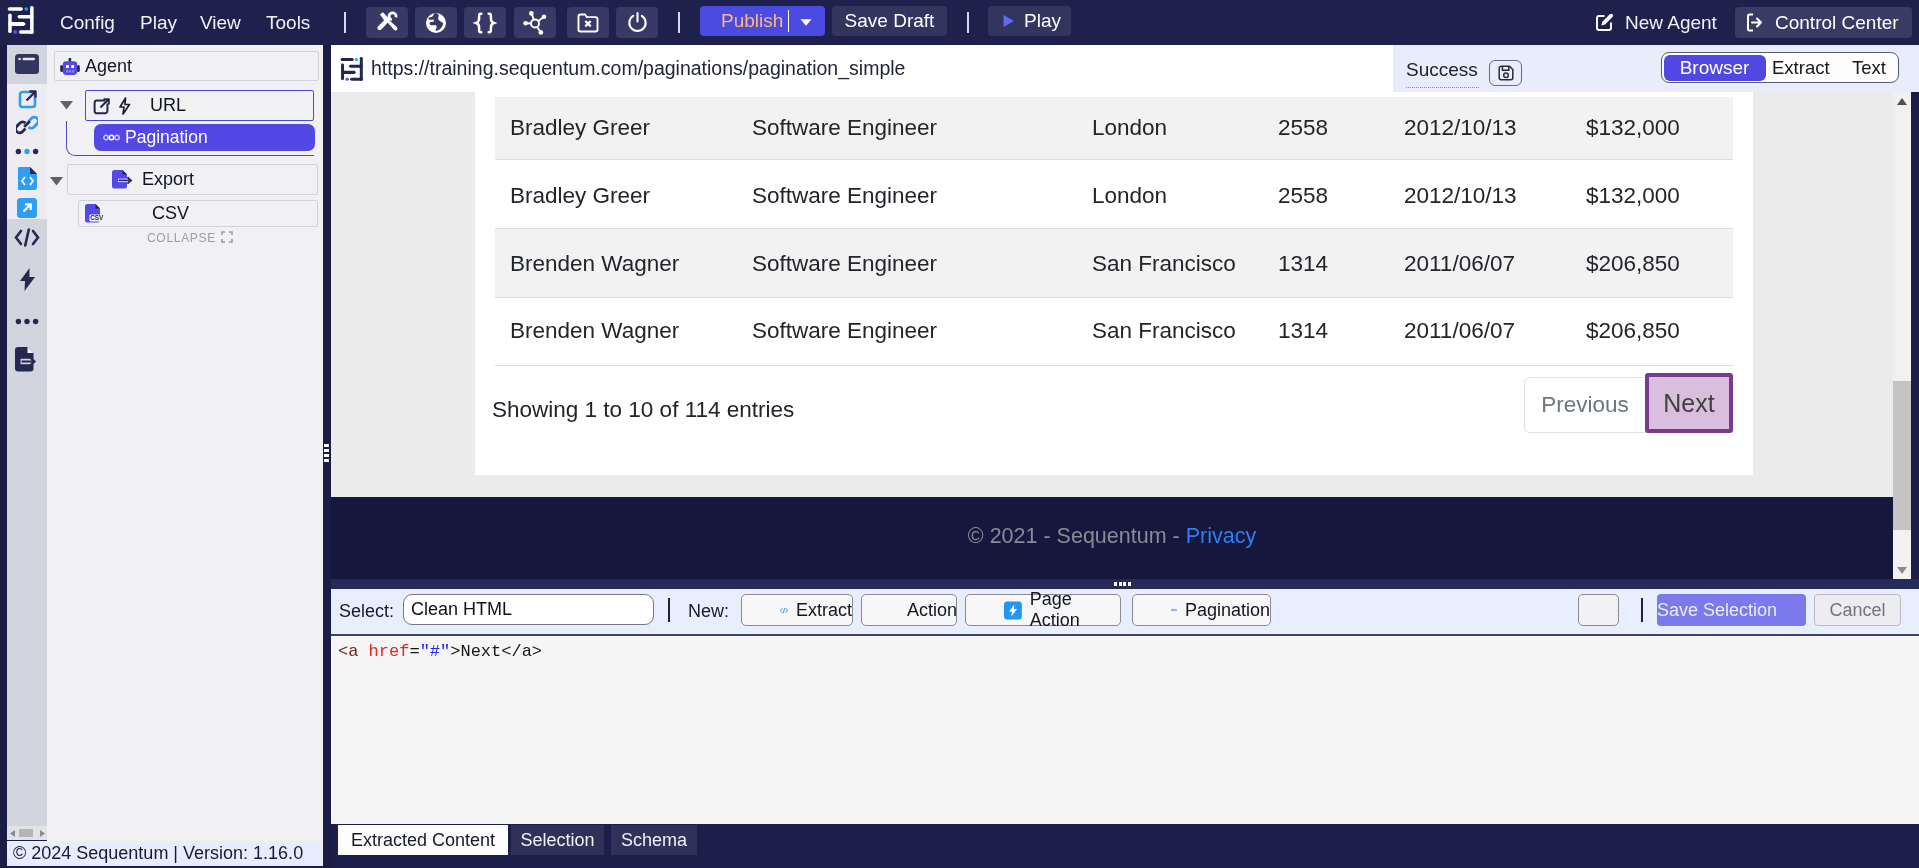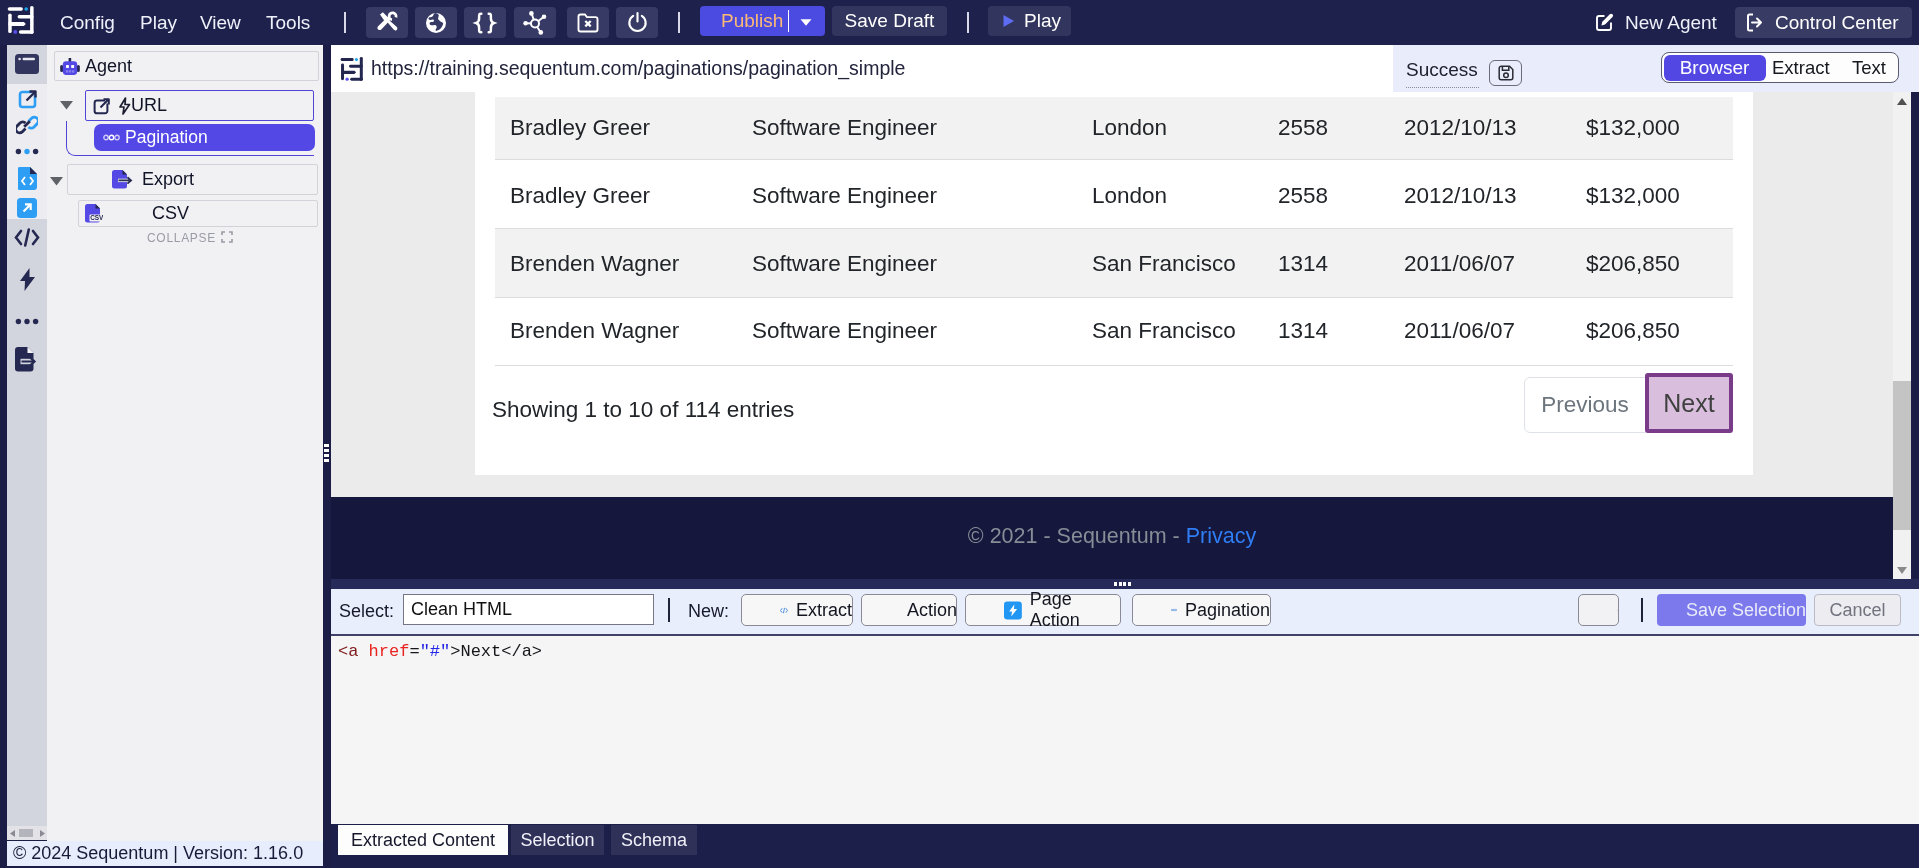--- a/index.html
+++ b/index.html
@@ -234,21 +234,21 @@
     <path d="M0 1h13L6.5 9.5Z" fill="#5f6368"></path>
   </svg>
 <div class="tbox" style="left:85px;top:90px;width:229px;height:31px;border-color:#4f46d8;">
   <svg style="margin-left:7px" width="17" height="18" viewBox="0 0 17 18">
       <path d="M12 3.5H4A2.4 2.4 0 0 0 1.6 5.9v8A2.4 2.4 0 0 0 4 16.3h8a2.4 2.4 0 0 0 2.4-2.4V6.5" fill="none" stroke="#23264e" stroke-width="2"></path>
       <path d="M7.5 10.5 14.8 3M10.5 2.2h5.3v5.3" fill="none" stroke="#23264e" stroke-width="2" stroke-linejoin="round"></path>
     </svg>
   <svg style="margin-left:8px" width="13" height="18" viewBox="0 0 13 18">
       <path d="M7.5 1 2 10h4L5 17 11.5 7.5H7Z" fill="none" stroke="#1c1e30" stroke-width="1.7" stroke-linejoin="round"></path>
     </svg>
-  <span class="tlabel" style="margin-left:0">URL</span>
+  <span class="tlabel" style="margin-left:19px">URL</span>
 </div>
 
 <div class="abs" style="left:66px;top:121px;width:248px;height:35px;border-left:1.6px solid #4f46d8;border-bottom:1.6px solid #4f46d8;border-bottom-left-radius:9px;"></div>
 
 <div class="abs" style="left:94px;top:124px;width:221px;height:27px;background:#5347e6;border-radius:7px;display:flex;align-items:center;">
   <svg style="margin-left:9px" width="17" height="7" viewBox="0 0 17 7">
       <circle cx="3" cy="3.5" r="2.2" fill="none" stroke="#cfcaf6" stroke-width="1.4"></circle>
       <circle cx="8.5" cy="3.5" r="2.2" fill="none" stroke="#ffffff" stroke-width="1.4"></circle>
       <circle cx="14" cy="3.5" r="2.2" fill="none" stroke="#cfcaf6" stroke-width="1.4"></circle>
     </svg>
@@ -355,21 +355,21 @@
   </svg>
 <div id="split" class="abs"></div>
 <div class="abs" style="left:1114px;top:582px;width:17px;height:4px;display:flex;gap:1.6px;">
   <div style="width:3.2px;height:3.5px;background:#fff"></div>
     <div style="width:3.2px;height:3.5px;background:#fff"></div>
     <div style="width:3.2px;height:3.5px;background:#fff"></div>
     <div style="width:3.2px;height:3.5px;background:#fff"></div>
 </div>
 <div id="selrow" class="abs"></div>
 <span class="abs" style="left:339px;top:601px;font-size:18px;color:#16182c">Select:</span>
-<div class="abs" style="left:403px;top:594px;width:251px;height:31px;background:#ffffff;border:1px solid #767685;border-radius:0;line-height:29px;font-size:18px;color:#111;padding-left:7px;">Clean HTML</div>
+<div class="abs" style="left:403px;top:594px;width:251px;height:31px;background:#ffffff;border:1px solid #767685;border-radius:9px;line-height:29px;font-size:18px;color:#111;padding-left:7px;">Clean HTML</div>
 <div class="abs" style="left:668px;top:598px;width:2px;height:24px;background:#20223a"></div>
 <span class="abs" style="left:688px;top:601px;font-size:18px;color:#16182c">New:</span>
 <div class="selbtn" style="left:741px;width:112px;">
   <svg width="22" height="15" viewBox="0 0 22 15" fill="none" stroke="#2878d8" stroke-width="2.2" stroke-linecap="round">
       <path d="M5.5 2 1.5 7.5 5.5 13M16.5 2l4 5.5-4 5.5M12.3 1.2 9.7 13.8"></path>
     </svg>
   <span>Extract</span>
 </div>
 <div class="selbtn" style="left:861px;width:96px;">
   <svg width="13" height="18" viewBox="0 0 13 18">
@@ -392,21 +392,21 @@
     </svg>
   <span>Pagination</span>
 </div>
 <div class="selbtn" style="left:1578px;width:41px;background:#f2f2f4;">
   <svg width="21" height="21" viewBox="0 0 21 21" fill="none" stroke="#2b2b33" stroke-width="1.6">
       <circle cx="10.5" cy="10.5" r="9"></circle>
       <path d="M10.5 4.5v6l3.5 3"></path>
     </svg>
 </div>
 <div class="abs" style="left:1641px;top:598px;width:2px;height:24px;background:#20223a"></div>
-<div class="abs" style="left:1657px;top:594px;width:149px;height:32px;background:#7b79eb;border-radius:4px;text-align:right;line-height:32px;color:#e9ebf9;font-size:18px;">Save Selection</div>
+<div class="abs" style="left:1657px;top:594px;width:149px;height:32px;background:#7b79eb;border-radius:4px;text-align:left;line-height:32px;color:#e9ebf9;font-size:18px;">Save Selection</div>
 <div class="abs" style="left:1814px;top:594px;width:87px;height:32px;background:#ececf1;border:1px solid #b9bac4;border-radius:4px;text-align:center;line-height:30px;color:#72737e;font-size:18px;">Cancel</div>
 <div id="codearea" class="abs">
   <div style="padding:6px 0 0 7px;"><span style="color:#7d1a1a">&lt;a</span> <span style="color:#e8251f">href</span><span style="color:#16161a">=</span><span style="color:#2424e8">"#"</span><span style="color:#16161a">&gt;Next&lt;/a&gt;</span></div>
 </div>
 <div id="tabsrow" class="abs"></div>
 <div class="tab" style="left:338px;width:170px;background:#fdfdfe;color:#16182c;">Extracted Content</div>
 <div class="tab" style="left:511px;width:93px;background:#303159;color:#f0f0f8;">Selection</div>
 <div class="tab" style="left:611px;width:86px;background:#303159;color:#f0f0f8;">Schema</div>
 <div class="abs" style="left:324px;top:444px;width:5px;height:18px;display:flex;flex-direction:column;gap:1.5px;">
   <div style="width:4.5px;height:3.5px;background:#fff"></div>

